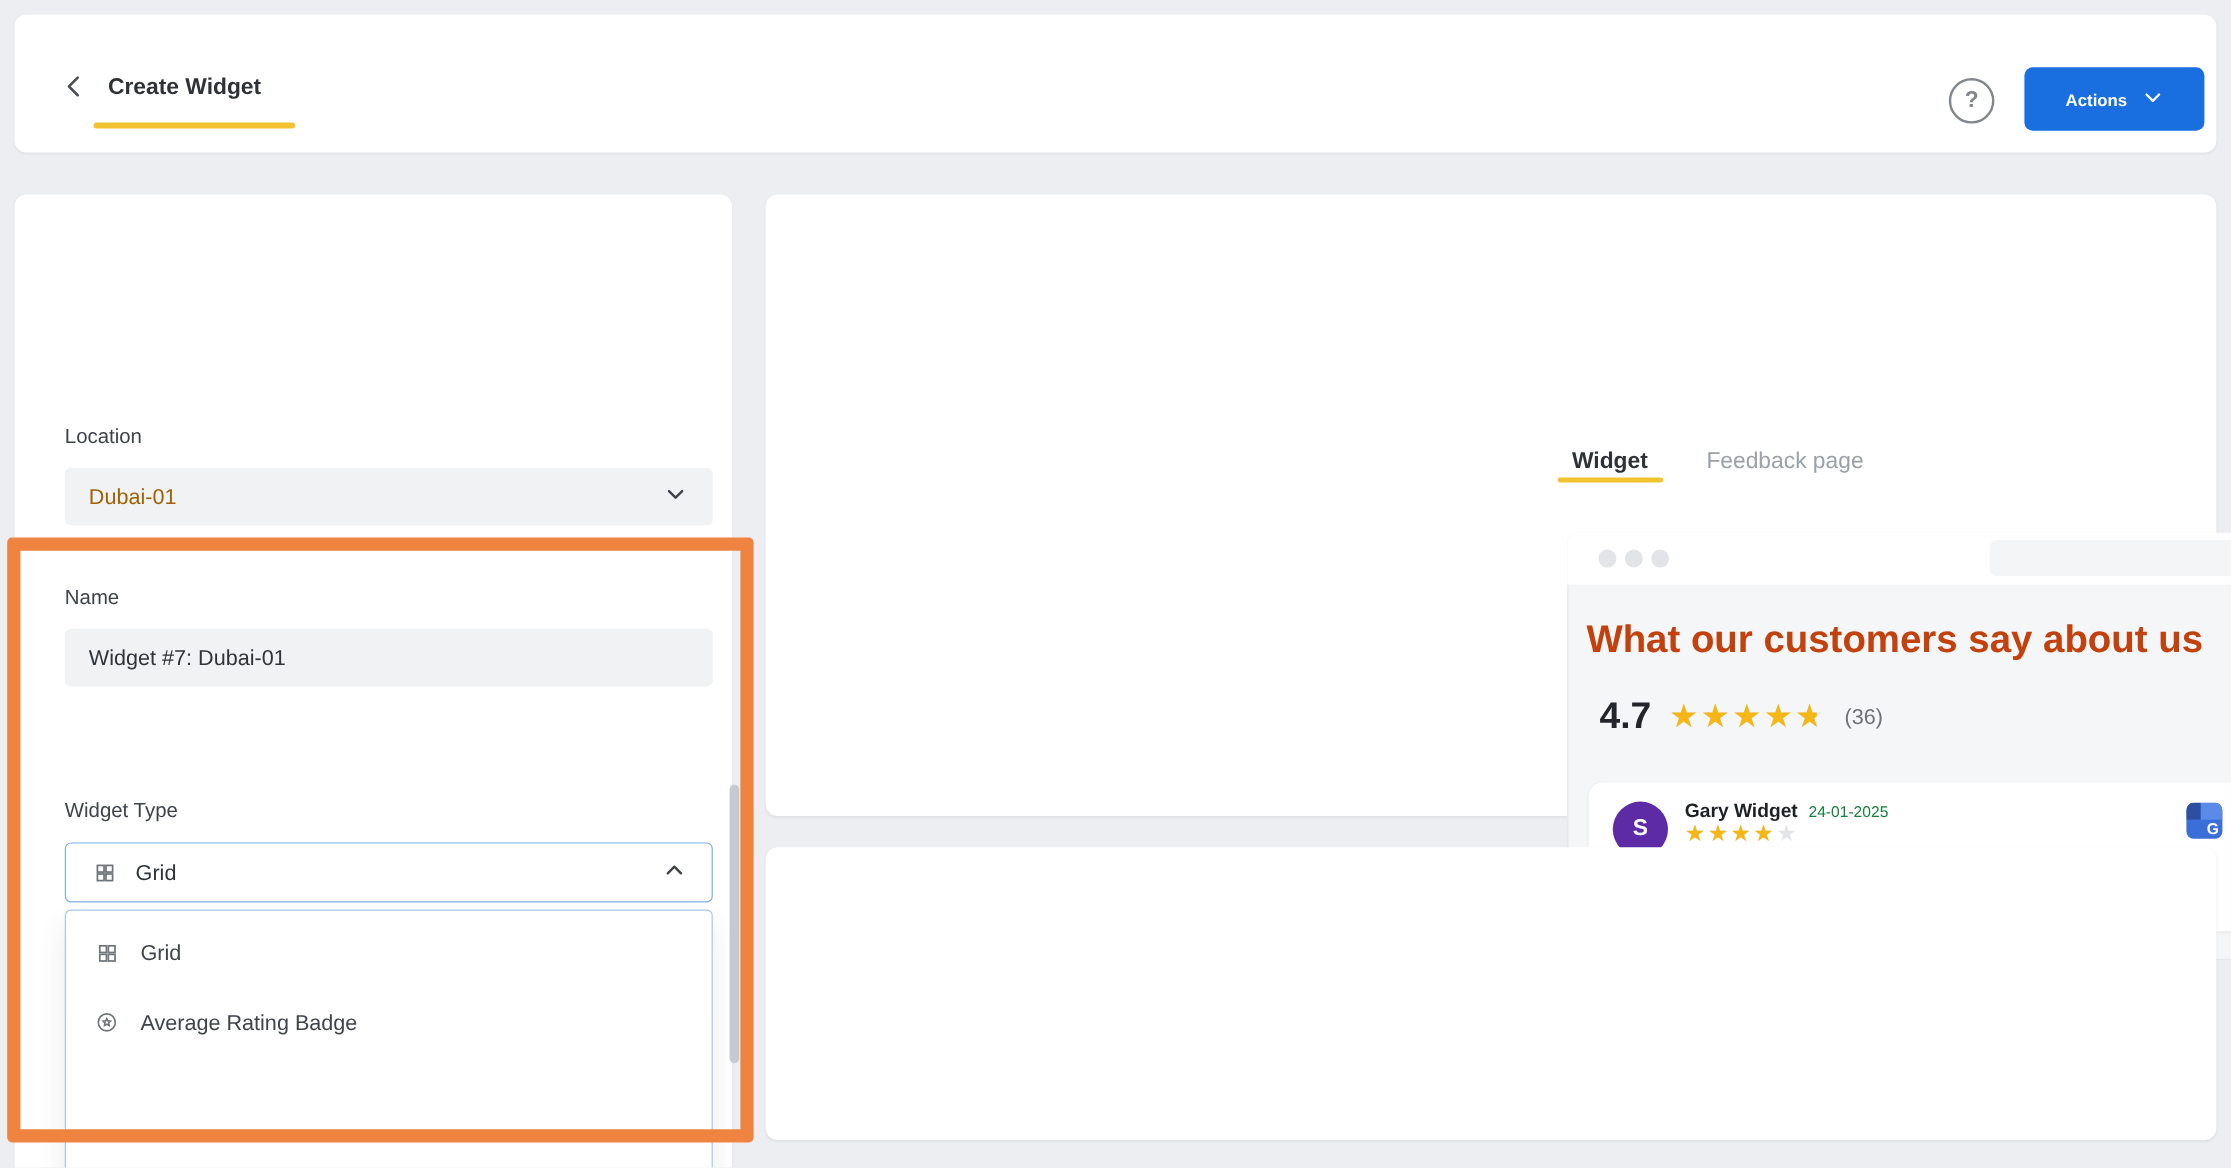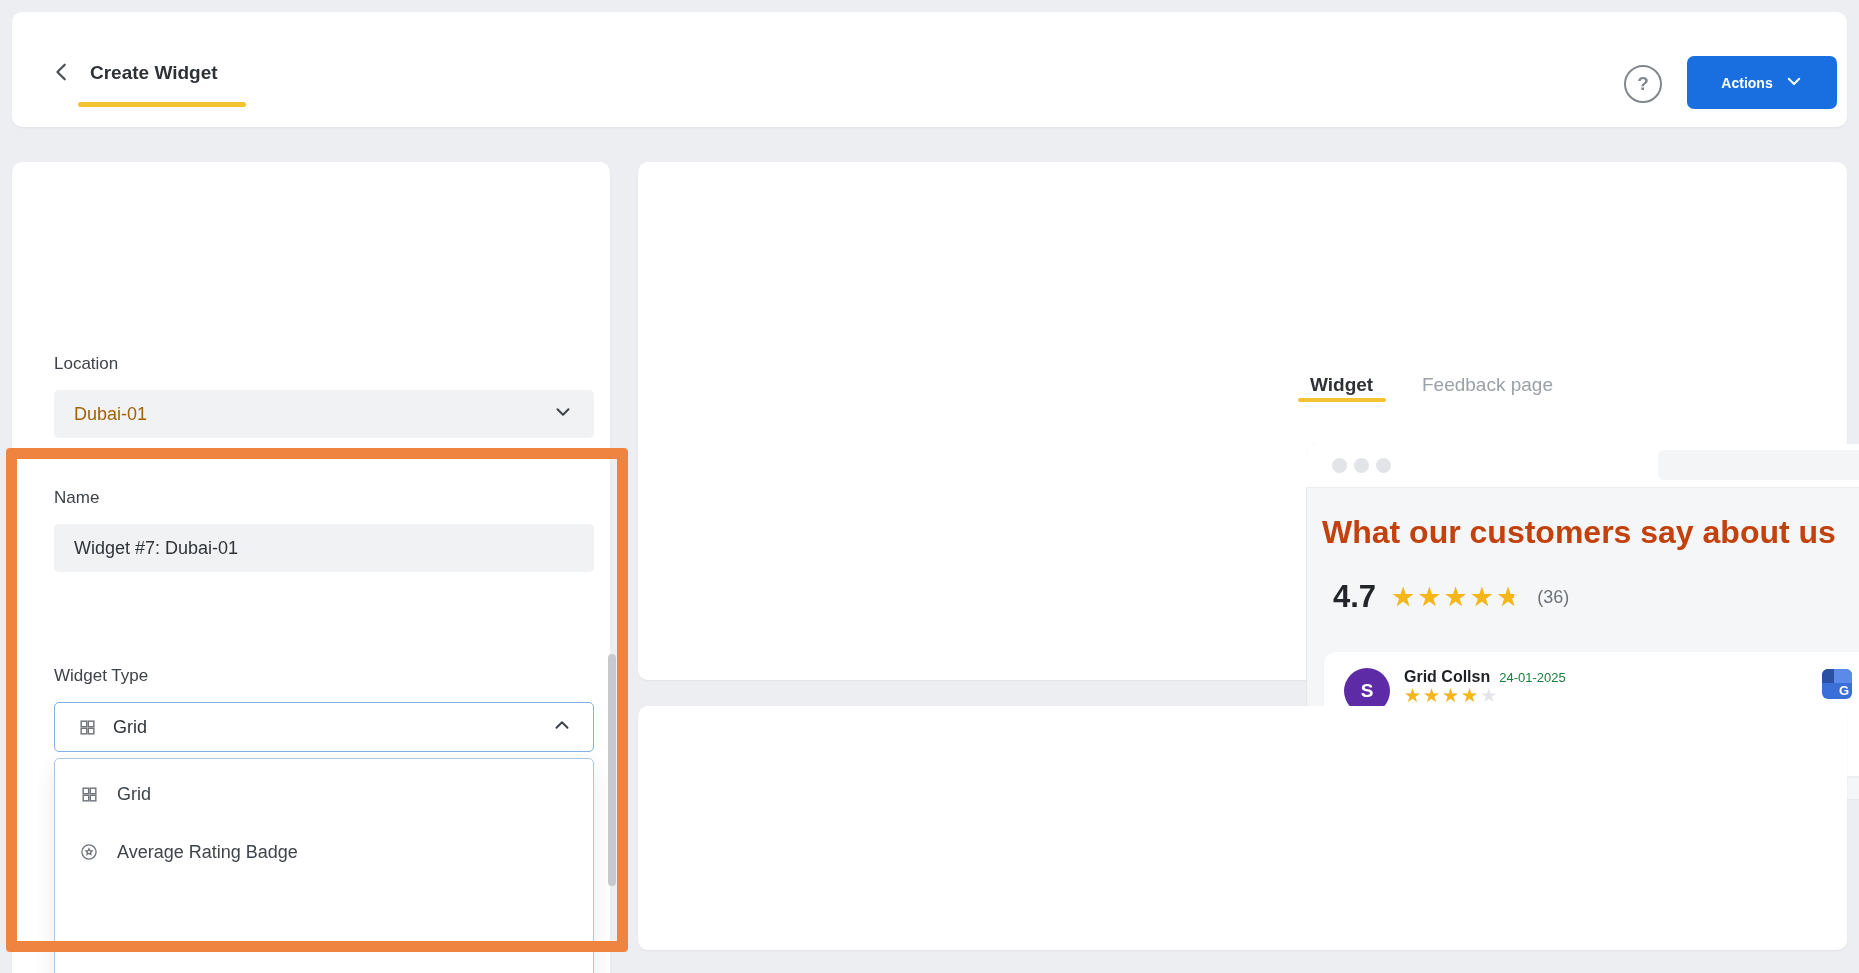--- a/index.html
+++ b/index.html
@@ -175,21 +175,21 @@
         <span class="stars-fill" style="width:94%">★★★★★</span>
       </span>
       <span class="review-count">(36)</span>
     </div>
 
     <div class="review-card rc-1">
       <div class="rc-head">
         <div class="avatar avatar-s">S</div>
         <div>
           <div class="rc-nameline">
-            <span class="rc-name">Grid Collsn</span>
+            <span class="rc-name">Gary Widget</span>
             <span class="rc-date">24-01-2025</span>
           </div>
           <span class="stars stars-sm">
             <span class="stars-bg">★★★★★</span>
             <span class="stars-fill" style="width:80%">★★★★★</span>
           </span>
         </div>
       </div>
       <div class="rc-text">Amazing workspace!!</div>
       <div class="gbadge">

